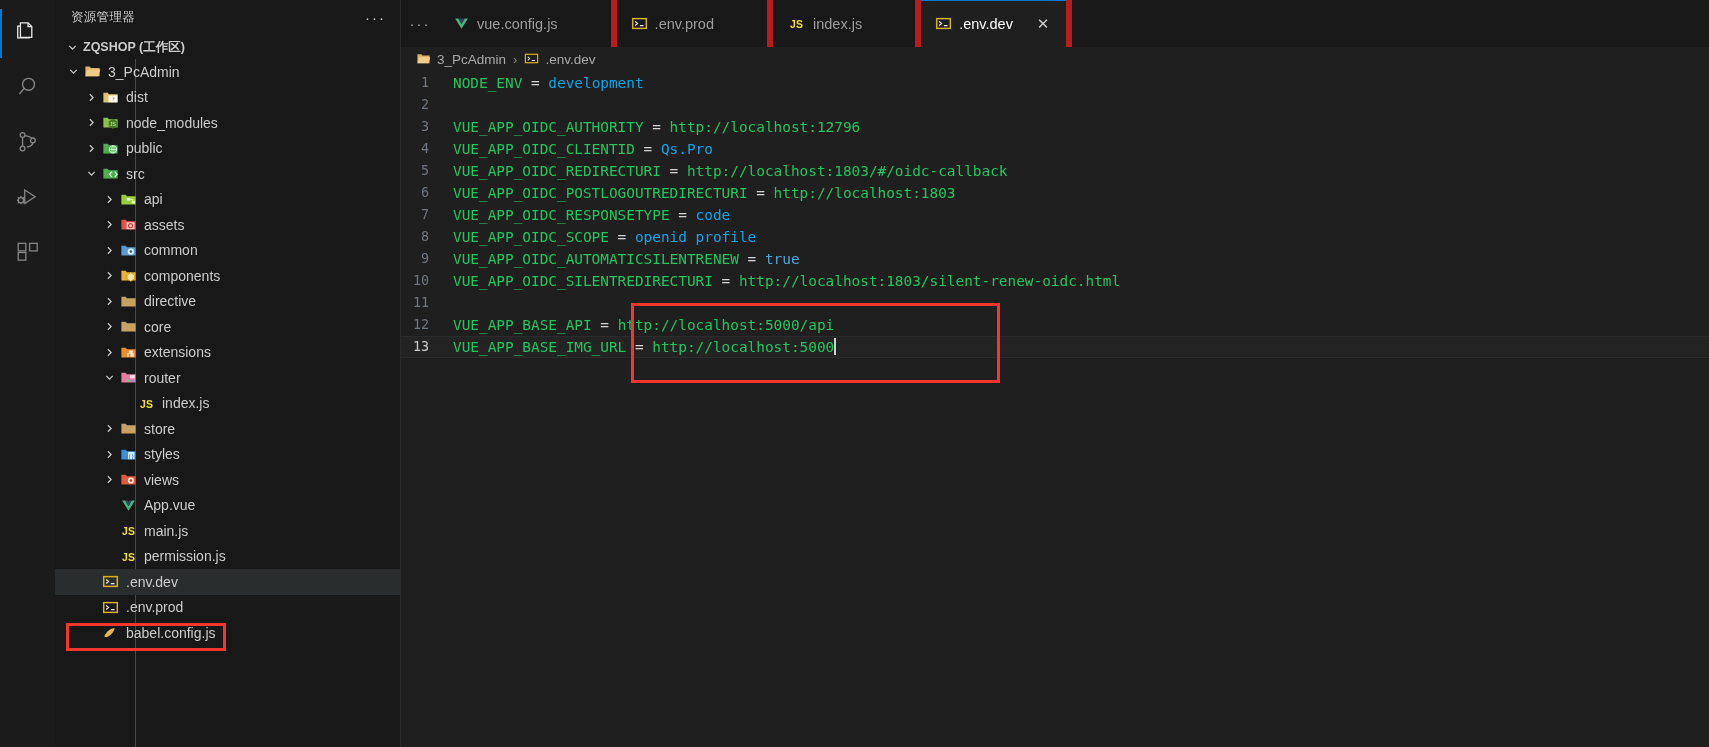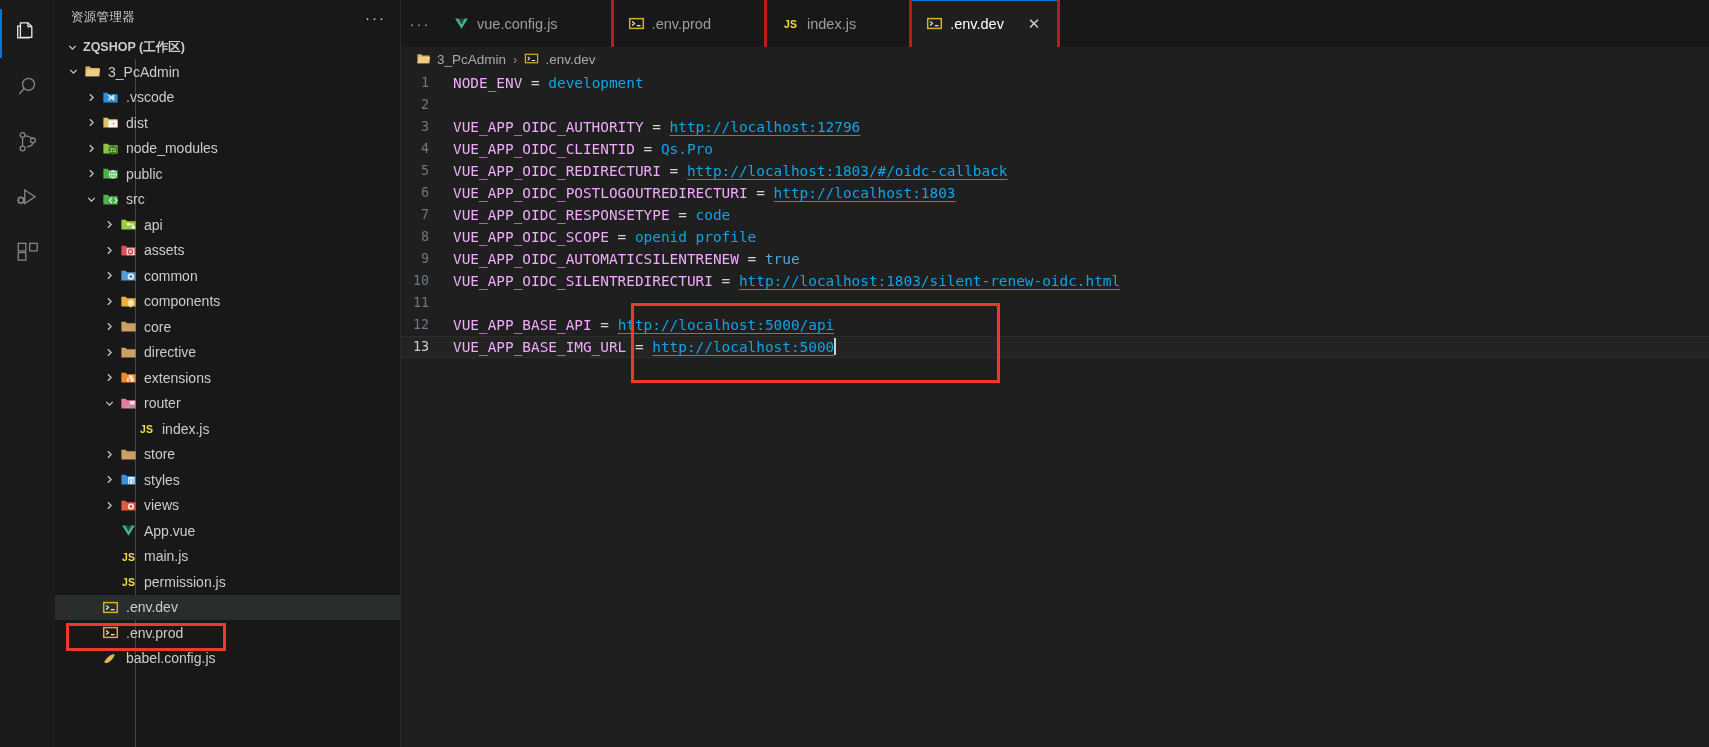--- a/index.html
+++ b/index.html
@@ -62,21 +62,21 @@
   
   .main { flex: 1; display: flex; flex-direction: column; background: #1f1f1f; min-width: 0; }
   .tabbar { height: 47px; background: #181818; display: flex; align-items: stretch; }
   .tab-prefix {
     width: 38px; display: flex; align-items: center; justify-content: center;
     color: #a9a9a9; font-size: 15px; letter-spacing: 2px; cursor: pointer;
   }
   .tab {
     display: flex; align-items: center; gap: 7px; padding: 0 14px;
     background: #181818; color: #9d9d9d; font-size: 14.5px;
-    border-right: 3px solid #b91c1c; cursor: pointer; position: relative;
+    border-right: 6px solid #b91c1c; cursor: pointer; position: relative;
     min-width: 0;
   }
   .tab.active { background: #1f1f1f; color: #ffffff; }
   .tab.active::before {
     content: ""; position: absolute; left: 0; right: 0; top: 0; height: 1px; background: #0078d4;
   }
   .tab .tclose {
     margin-left: 14px; width: 18px; height: 18px; display: flex; align-items: center; justify-content: center;
     color: #cccccc; font-size: 15px; line-height: 1; border-radius: 3px;
   }
@@ -96,25 +96,25 @@
     font-size: 14.4px; line-height: 22px;
   }
   .cline { position: relative; height: 22px; display: flex; }
   .cline.current { background: #232323; box-shadow: inset 0 1px 0 #2c2c2c, inset 0 -1px 0 #2c2c2c; }
   .lnum {
     width: 52px; flex: 0 0 52px; text-align: right; padding-right: 24px; box-sizing: border-box;
     color: #6e7681; font-size: 13.4px;
   }
   .cline.current .lnum { color: #cccccc; }
   .ctext { white-space: pre; }
-  .k { color: #f0abfc; }
+  .k { color: #22c55e; }
   .eq { color: #d4d4d4; }
   .v { color: #0ea5e9; }
   .vb { color: #4fa6d9; }
-  .link { color: #0ea5e9; text-decoration: underline; text-decoration-color: #9d6b4d; text-underline-offset: 3px; }
+  .link { color: #22c55e; text-decoration-color: #9d6b4d; text-underline-offset: 3px; }
   .caret { display: inline-block; width: 1.5px; height: 17px; background: #cfcfcf; vertical-align: -3px; }
 
   .redbox {
     position: absolute; border: 3px solid #f4362f; box-sizing: border-box; pointer-events: none;
   }
   .redbox-sidebar {
     position: absolute; border: 3px solid #f4362f; box-sizing: border-box; pointer-events: none;
   }
 </style>
 </head>
@@ -206,34 +206,20 @@
           <span class="lbl">3_PcAdmin</span>
         </div>
         <div class="row">
           <span class="twist" style="margin-left: 28px;">
             <svg width="11" height="11" viewBox="0 0 12 12">
               <path d="M4.2 2.5L7.8 6 4.2 9.5"></path>
             </svg>
           </span>
           <span class="ico">
             <svg width="17" height="17" viewBox="0 0 16 16">
-              <path d="M1.3 3.6h4.1l1.1 1.4h8.2v7.6H1.3z" fill="#2f8fd0"></path>
-              <path d="M11.6 4.8v6.6l-3-2.3-2 1.7-1.2-.8 2-1.9-2-1.9 1.2-.8 2 1.7z" fill="#cfe9fa"></path>
-            </svg>
-          </span>
-          <span class="lbl">.vscode</span>
-        </div>
-        <div class="row">
-          <span class="twist" style="margin-left: 28px;">
-            <svg width="11" height="11" viewBox="0 0 12 12">
-              <path d="M4.2 2.5L7.8 6 4.2 9.5"></path>
-            </svg>
-          </span>
-          <span class="ico">
-            <svg width="17" height="17" viewBox="0 0 16 16">
               <path d="M1.3 3.6h4.1l1.1 1.4h8.2v7.6H1.3z" fill="#e0c268"></path>
               <path d="M6 6h8.5v6.5H6z" fill="#f7f7f7"></path>
               <path d="M10.2 7.2v3.6l1.7-1.8z" fill="#e0a93a"></path>
             </svg>
           </span>
           <span class="lbl">dist</span>
         </div>
         <div class="row">
           <span class="twist" style="margin-left: 28px;">
             <svg width="11" height="11" viewBox="0 0 12 12">
@@ -342,34 +328,34 @@
           <span class="twist" style="margin-left: 46px;">
             <svg width="11" height="11" viewBox="0 0 12 12">
               <path d="M4.2 2.5L7.8 6 4.2 9.5"></path>
             </svg>
           </span>
           <span class="ico">
             <svg width="17" height="17" viewBox="0 0 16 16">
               <path d="M1.3 3.6h4.1l1.1 1.4h8.2v7.6H1.3z" fill="#c8a165"></path>
             </svg>
           </span>
+          <span class="lbl">directive</span>
+        </div>
+        <div class="row">
+          <span class="twist" style="margin-left: 46px;">
+            <svg width="11" height="11" viewBox="0 0 12 12">
+              <path d="M4.2 2.5L7.8 6 4.2 9.5"></path>
+            </svg>
+          </span>
+          <span class="ico">
+            <svg width="17" height="17" viewBox="0 0 16 16">
+              <path d="M1.3 3.6h4.1l1.1 1.4h8.2v7.6H1.3z" fill="#c8a165"></path>
+            </svg>
+          </span>
           <span class="lbl">core</span>
-        </div>
-        <div class="row">
-          <span class="twist" style="margin-left: 46px;">
-            <svg width="11" height="11" viewBox="0 0 12 12">
-              <path d="M4.2 2.5L7.8 6 4.2 9.5"></path>
-            </svg>
-          </span>
-          <span class="ico">
-            <svg width="17" height="17" viewBox="0 0 16 16">
-              <path d="M1.3 3.6h4.1l1.1 1.4h8.2v7.6H1.3z" fill="#c8a165"></path>
-            </svg>
-          </span>
-          <span class="lbl">directive</span>
         </div>
         <div class="row">
           <span class="twist" style="margin-left: 46px;">
             <svg width="11" height="11" viewBox="0 0 12 12">
               <path d="M4.2 2.5L7.8 6 4.2 9.5"></path>
             </svg>
           </span>
           <span class="ico">
             <svg width="17" height="17" viewBox="0 0 16 16">
               <path d="M1.3 3.6h4.1l1.1 1.4h8.2v7.6H1.3z" fill="#f08c2e"></path>

